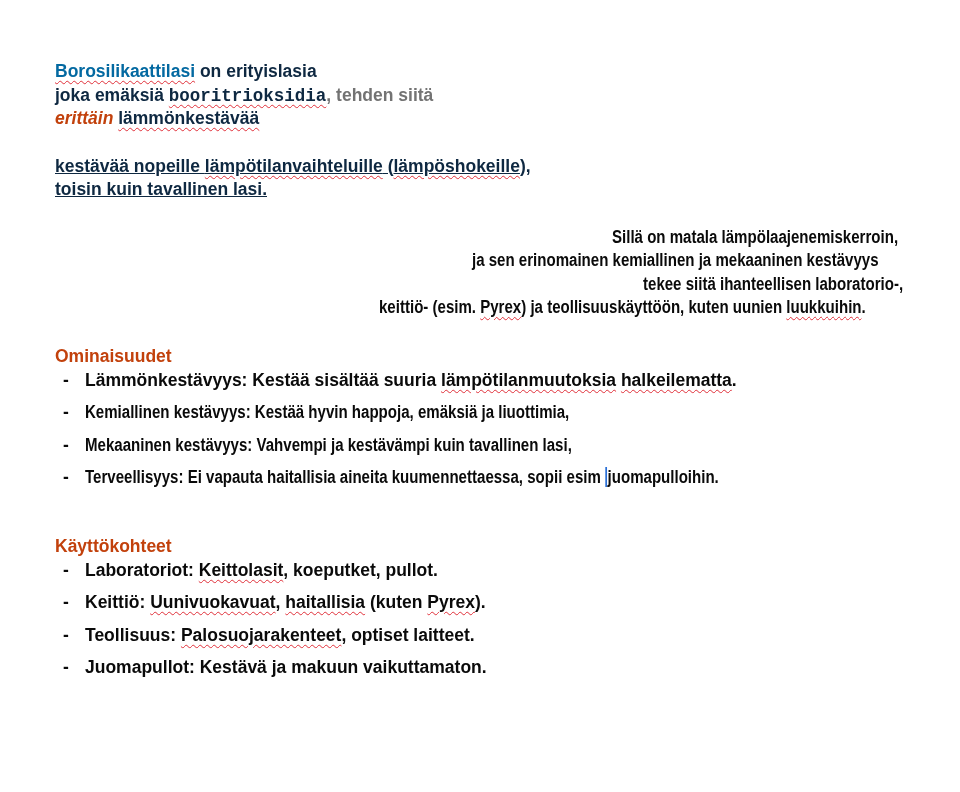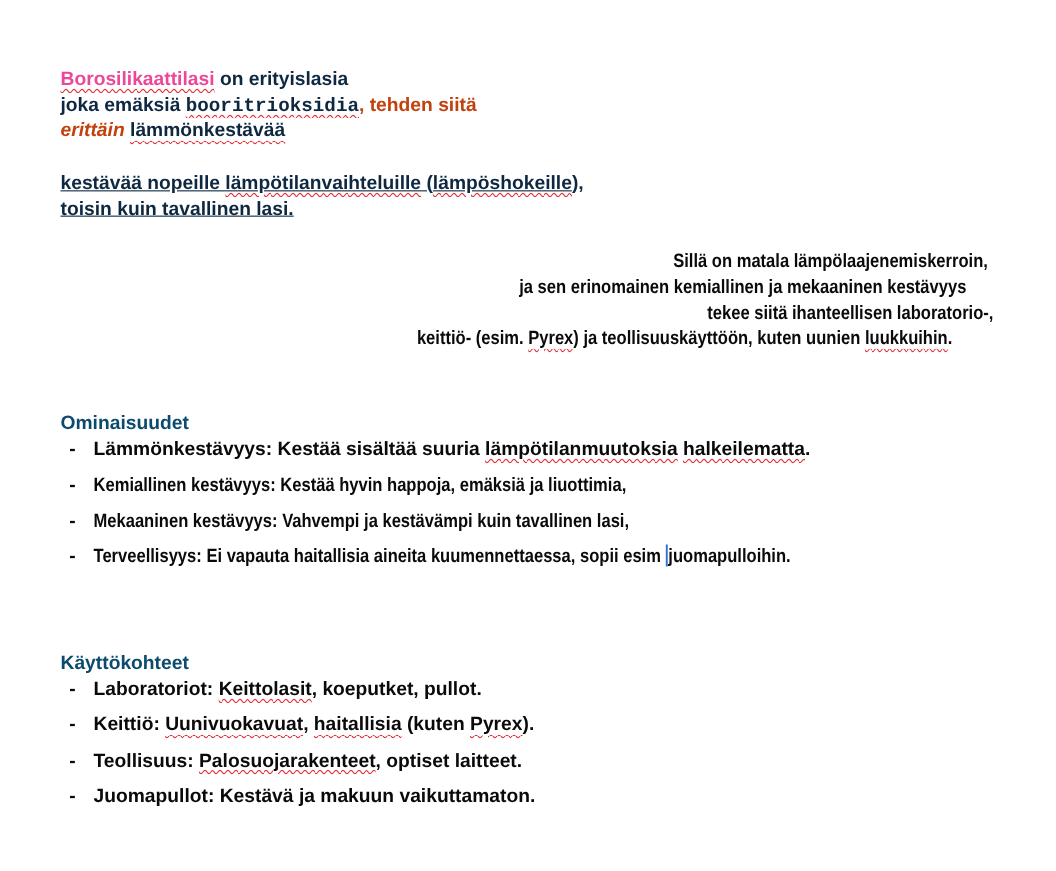--- a/index.html
+++ b/index.html
@@ -36,24 +36,23 @@
     .gap-d { height: 36px; }
     .black { color: #0a0a0a; text-align: right; }
     .navy { color: #0e2841; text-decoration: underline; }
     .narrow {
       font-family: "Liberation Sans", sans-serif;
       transform-origin: left center;
       display: inline-block;
       transform: scaleX(0.86);
     }
     .heading {
-      color: #0c4a6e;
+      color: #c2410c;
       height: 24px;
       line-height: 24px;
-      margin-top: 28px;
     }
     .list { margin: 0; padding: 0; list-style: none; }
     .list li {
       position: relative;
       padding-left: 30px;
       height: 32.5px;
       line-height: 24px;
       white-space: nowrap;
       color: #0a0a0a;
     }
@@ -75,22 +74,22 @@
       vertical-align: -4px;
       margin-right: 1px;
     }
   </style>
 </head>
 <body>
 
 <div class="doc">
 
   <div class="para">
-      <div class="line"><span class="spell" style="color: #ec4899;">Borosilikaattilasi</span><span style="color: rgb(14, 40, 65);"> on </span><span style="color: rgb(14, 40, 65);">erityislasia</span></div>
-      <div class="line"><span style="color: rgb(14, 40, 65);">joka emäksiä </span><span class="spell" style="color: rgb(14, 40, 65); font-family: Liberation Mono, monospace;">booritrioksidia</span><span style="color: #c2410c;">, tehden siitä</span></div>
+      <div class="line"><span class="spell" style="color: #0369a1;">Borosilikaattilasi</span><span style="color: rgb(14, 40, 65);"> on </span><span style="color: rgb(14, 40, 65);">erityislasia</span></div>
+      <div class="line"><span style="color: rgb(14, 40, 65);">joka emäksiä </span><span class="spell" style="color: rgb(14, 40, 65); font-family: Liberation Mono, monospace;">booritrioksidia</span><span style="color: #737373;">, tehden siitä</span></div>
       <div class="line"><span style="color: #c2410c; font-style: italic;">erittäin </span><span class="spell" style="color: rgb(14, 40, 65);">lämmönkestävää</span></div>
     </div>
 
   <div class="gap-a"></div>
 
   <div class="para navy">
       <div class="line"><span>kestävää nopeille </span><span class="spell">lämpötilanvaihteluille</span><span> (</span><span class="spell">lämpöshokeille</span><span>),</span></div>
       <div class="line"><span>toisin kuin tavallinen lasi.</span></div>
     </div>
 

